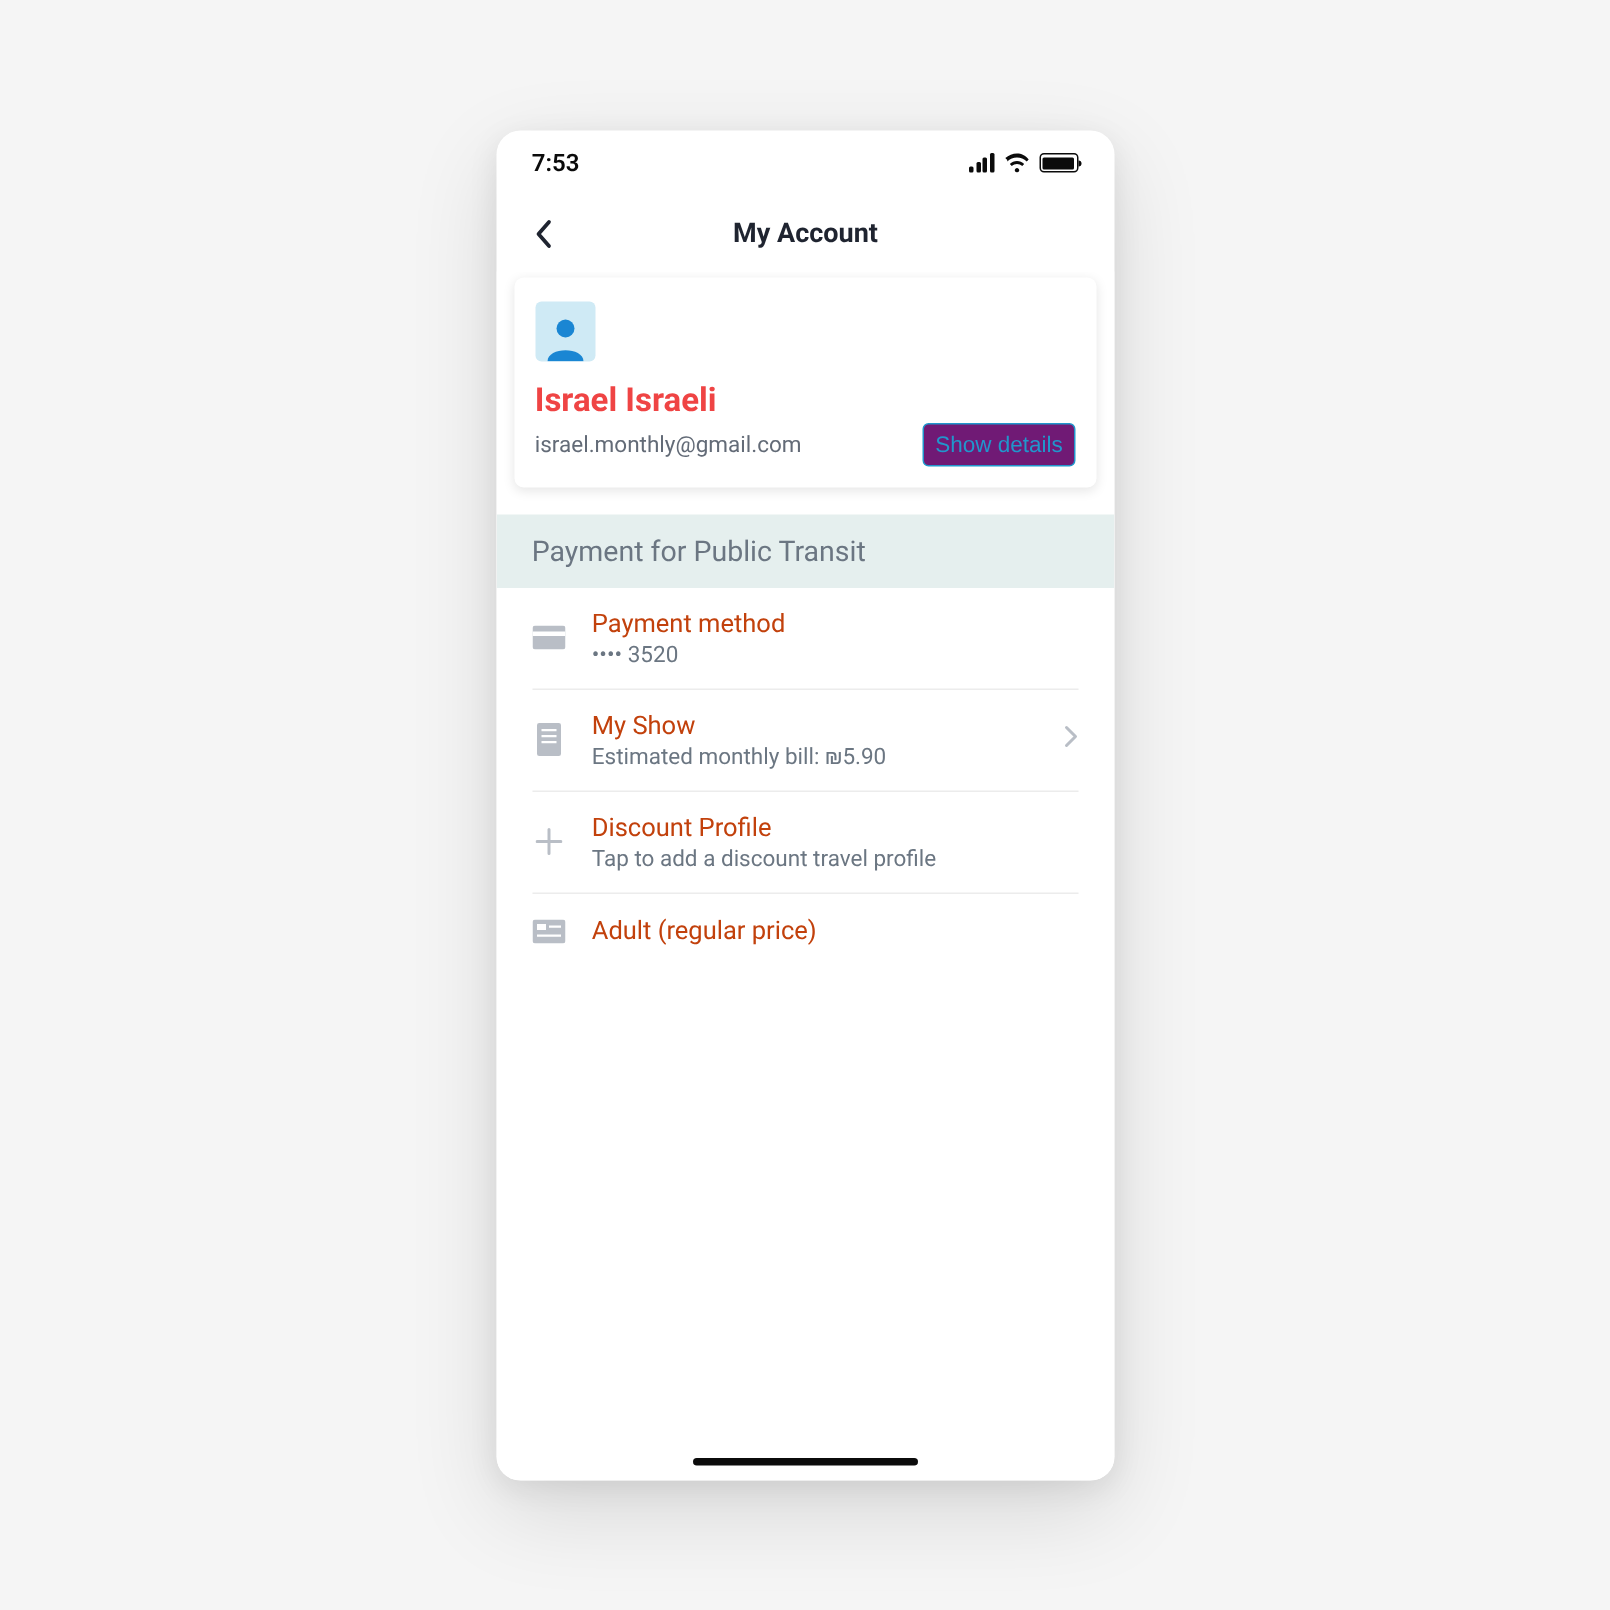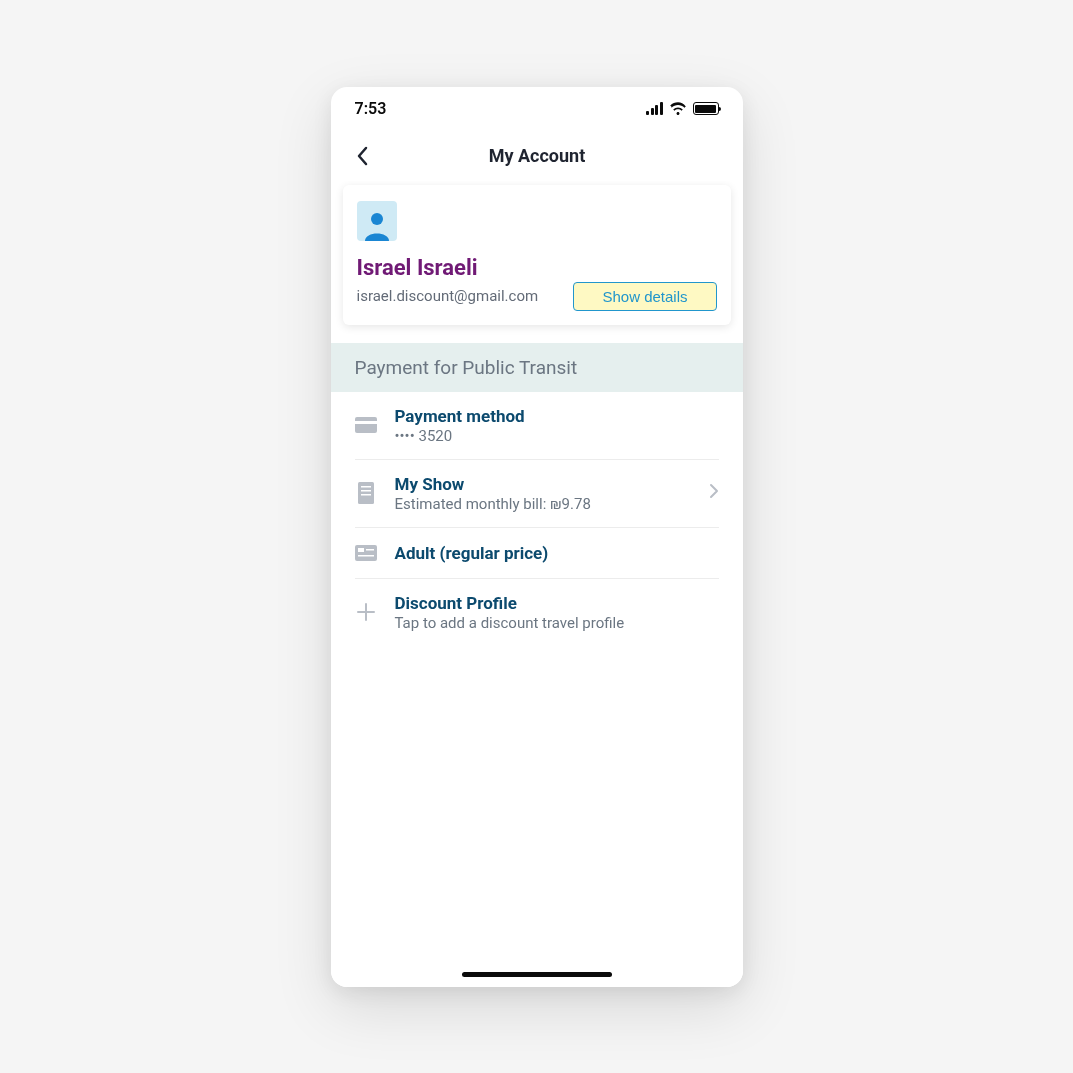--- a/index.html
+++ b/index.html
@@ -125,39 +125,39 @@
       border-radius: 4px;
       display: flex;
       align-items: flex-end;
       justify-content: center;
       overflow: hidden;
       margin-bottom: 14px;
     }
     .profile-name {
       font-size: 22px;
       font-weight: 700;
-      color: #701a75;
+      color: #ef4444;
       margin-bottom: 2px;
     }
     .profile-row {
       display: flex;
       align-items: center;
       justify-content: space-between;
     }
     .profile-email {
       font-size: 15px;
       color: #636b77;
     }
     .show-details-btn {
       border: 1.5px solid #2196cc;
       border-radius: 4px;
-      padding: 5px 28px;
+      padding: 5px 7px;
       color: #2196cc;
       font-size: 15px;
-      background: #fef9c3;
+      background: #701a75;
       cursor: pointer;
     }
     .section-header {
       background: #e5efee;
       padding: 13px 24px;
       font-size: 19px;
       color: #6b7682;
       margin-top: 18px;
     }
     .list-item {
@@ -178,22 +178,22 @@
       flex-shrink: 0;
       display:flex;
       align-items:center;
       justify-content:center;
     }
     .list-text {
       flex: 1;
     }
     .list-title {
       font-size: 17px;
-      font-weight: 700;
-      color: #0c4a6e;
+      font-weight: 400;
+      color: #c2410c;
     }
     .list-subtitle {
       font-size: 15px;
       color: #6b7682;
       margin-top: 1px;
     }
     .chevron {
       color: #b9bec6;
       flex-shrink: 0;
     }
@@ -244,21 +244,21 @@
   <div class="content">
     <div class="profile-card">
       <div class="avatar-box">
         <svg width="30" height="32" viewBox="0 0 30 32">
           <circle cx="15" cy="10" r="6" fill="#1a86d3"></circle>
           <path d="M3 32 C3 22, 27 22, 27 32 Z" fill="#1a86d3"></path>
         </svg>
       </div>
       <div class="profile-name">Israel Israeli</div>
       <div class="profile-row">
-        <div class="profile-email">israel.discount@gmail.com</div>
+        <div class="profile-email">israel.monthly@gmail.com</div>
         <button class="show-details-btn">Show details</button>
       </div>
     </div>
 
     <div class="section-header">Payment for Public Transit</div>
 
     <div class="list-item">
       <div class="list-icon">
         <svg width="22" height="16" viewBox="0 0 22 16">
             <rect x="0" y="0" width="22" height="16" rx="2" fill="#b9bec6"></rect>
@@ -275,51 +275,51 @@
       <div class="list-icon">
         <svg width="20" height="22" viewBox="0 0 20 22">
             <rect x="2" y="0" width="16" height="22" rx="1.5" fill="#b9bec6"></rect>
             <rect x="5" y="4" width="10" height="1.5" fill="#fff"></rect>
             <rect x="5" y="8" width="10" height="1.5" fill="#fff"></rect>
             <rect x="5" y="12" width="10" height="1.5" fill="#fff"></rect>
           </svg>
       </div>
       <div class="list-text">
         <div class="list-title">My Show</div>
-        <div class="list-subtitle">Estimated monthly bill: ₪9.78</div>
+        <div class="list-subtitle">Estimated monthly bill: ₪5.90</div>
       </div>
       <div class="chevron">
         <svg width="10" height="16" viewBox="0 0 10 16">
             <path d="M2 2 L8 8 L2 14" stroke="#b9bec6" stroke-width="2" fill="none" stroke-linecap="round" stroke-linejoin="round"></path>
           </svg>
+      </div>
+    </div>
+
+    <div class="list-item">
+      <div class="list-icon">
+        <svg width="18" height="18" viewBox="0 0 18 18">
+            <path d="M9 1 V17 M1 9 H17" stroke="#b9bec6" stroke-width="2" stroke-linecap="round"></path>
+          </svg>
+      </div>
+      <div class="list-text">
+        <div class="list-title">Discount Profile</div>
+        <div class="list-subtitle">Tap to add a discount travel profile</div>
       </div>
     </div>
 
     <div class="list-item">
       <div class="list-icon">
         <svg width="22" height="16" viewBox="0 0 22 16">
             <rect x="0" y="0" width="22" height="16" rx="2" fill="#b9bec6"></rect>
             <rect x="3" y="3" width="6" height="4" fill="#fff"></rect>
             <rect x="11" y="4" width="8" height="1.5" fill="#fff"></rect>
             <rect x="3" y="10" width="16" height="1.5" fill="#fff"></rect>
           </svg>
       </div>
       <div class="list-text">
         <div class="list-title">Adult (regular price)</div>
       </div>
     </div>
 
-    <div class="list-item">
-      <div class="list-icon">
-        <svg width="18" height="18" viewBox="0 0 18 18">
-            <path d="M9 1 V17 M1 9 H17" stroke="#b9bec6" stroke-width="2" stroke-linecap="round"></path>
-          </svg>
-      </div>
-      <div class="list-text">
-        <div class="list-title">Discount Profile</div>
-        <div class="list-subtitle">Tap to add a discount travel profile</div>
-      </div>
-    </div>
-
   </div>
 
   <div class="home-indicator"></div>
 </div>
 
 </body></html>

